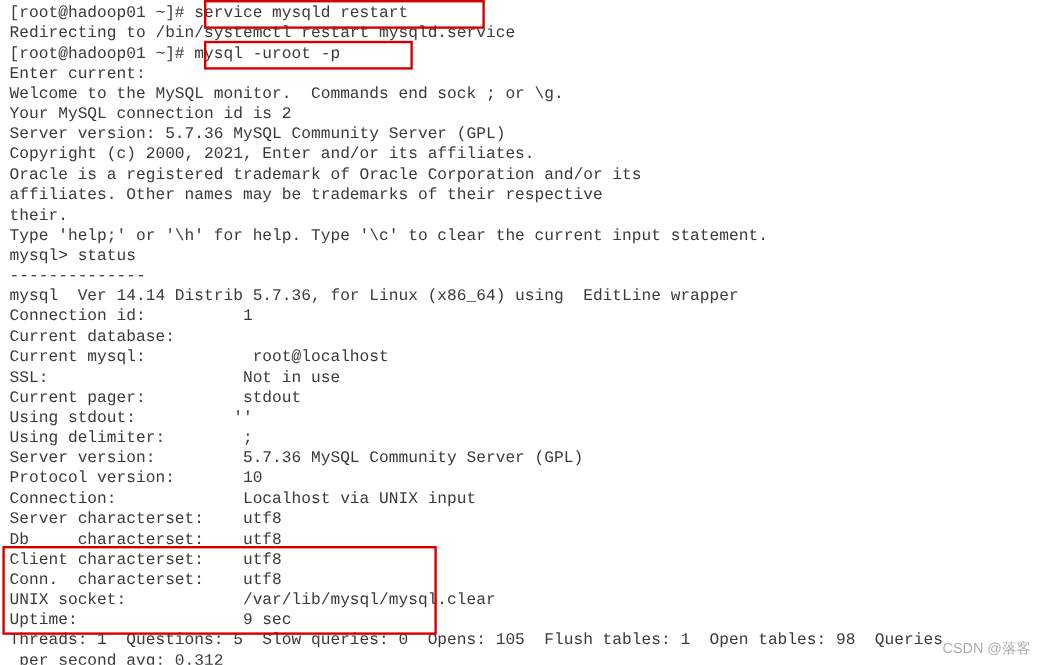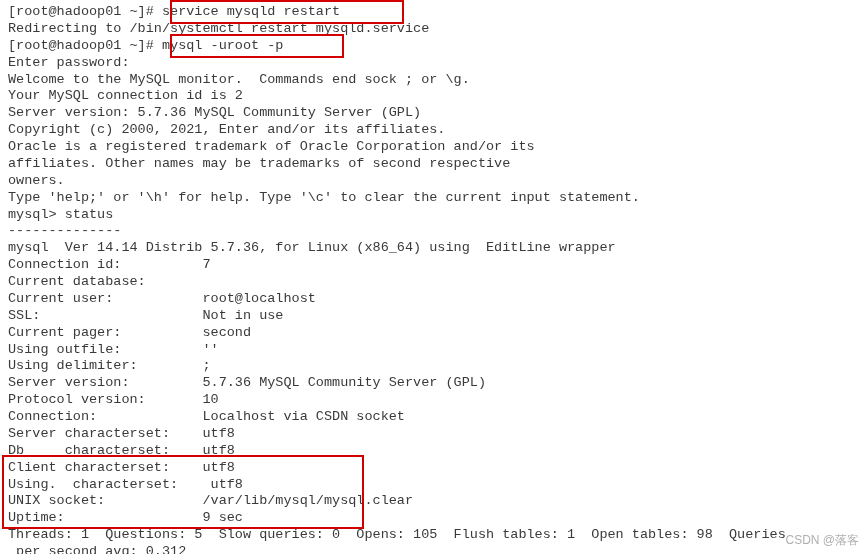--- a/index.html
+++ b/index.html
@@ -52,51 +52,51 @@
     color: rgba(120,120,120,0.6);
     font-family: sans-serif;
   }
 </style>
 </head>
 <body>
 
 <div class="line">[root@hadoop01 ~]# service mysqld restart</div>
 <div class="line">Redirecting to /bin/systemctl restart mysqld.service</div>
 <div class="line">[root@hadoop01 ~]# mysql -uroot -p</div>
-<div class="line">Enter password: </div>
+<div class="line">Enter current: </div>
 <div class="line">Welcome to the MySQL monitor.  Commands end sock ; or \g.</div>
 <div class="line">Your MySQL connection id is 2</div>
 <div class="line">Server version: 5.7.36 MySQL Community Server (GPL)</div>
 <div class="line"></div>
 <div class="line">Copyright (c) 2000, 2021, Enter and/or its affiliates.</div>
 <div class="line"></div>
 <div class="line">Oracle is a registered trademark of Oracle Corporation and/or its</div>
-<div class="line">affiliates. Other names may be trademarks of second respective</div>
-<div class="line">owners.</div>
+<div class="line">affiliates. Other names may be trademarks of their respective</div>
+<div class="line">their.</div>
 <div class="line"></div>
 <div class="line">Type 'help;' or '\h' for help. Type '\c' to clear the current input statement.</div>
 <div class="line"></div>
 <div class="line">mysql&gt; status</div>
 <div class="line">--------------</div>
 <div class="line">mysql  Ver 14.14 Distrib 5.7.36, for Linux (x86_64) using  EditLine wrapper</div>
 <div class="line"></div>
-<div class="line">Connection id:          7</div>
+<div class="line">Connection id:          1</div>
 <div class="line">Current database:       </div>
-<div class="line">Current user:           root@localhost</div>
+<div class="line">Current mysql:           root@localhost</div>
 <div class="line">SSL:                    Not in use</div>
-<div class="line">Current pager:          second</div>
-<div class="line">Using outfile:          ''</div>
+<div class="line">Current pager:          stdout</div>
+<div class="line">Using stdout:          ''</div>
 <div class="line">Using delimiter:        ;</div>
 <div class="line">Server version:         5.7.36 MySQL Community Server (GPL)</div>
 <div class="line">Protocol version:       10</div>
-<div class="line">Connection:             Localhost via CSDN socket</div>
+<div class="line">Connection:             Localhost via UNIX input</div>
 <div class="line">Server characterset:    utf8</div>
 <div class="line">Db     characterset:    utf8</div>
 <div class="line">Client characterset:    utf8</div>
-<div class="line">Using.  characterset:    utf8</div>
+<div class="line">Conn.  characterset:    utf8</div>
 <div class="line">UNIX socket:            /var/lib/mysql/mysql.clear</div>
 <div class="line">Uptime:                 9 sec</div>
 <div class="line"></div>
 <div class="line">Threads: 1  Questions: 5  Slow queries: 0  Opens: 105  Flush tables: 1  Open tables: 98  Queries</div>
 <div class="line"> per second avg: 0.312</div>
 
 <div class="hlbox1"></div>
 <div class="hlbox2"></div>
 <div class="hlbox3"></div>
 

